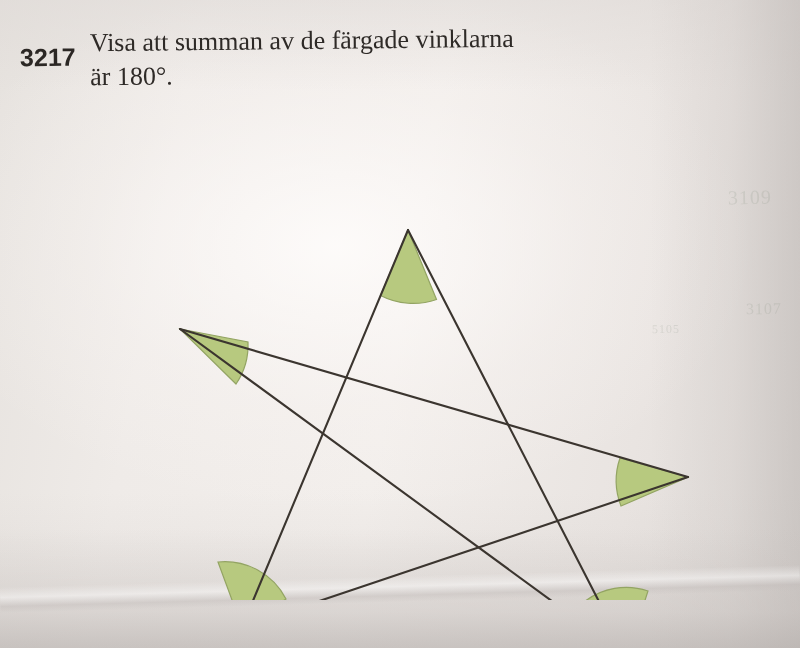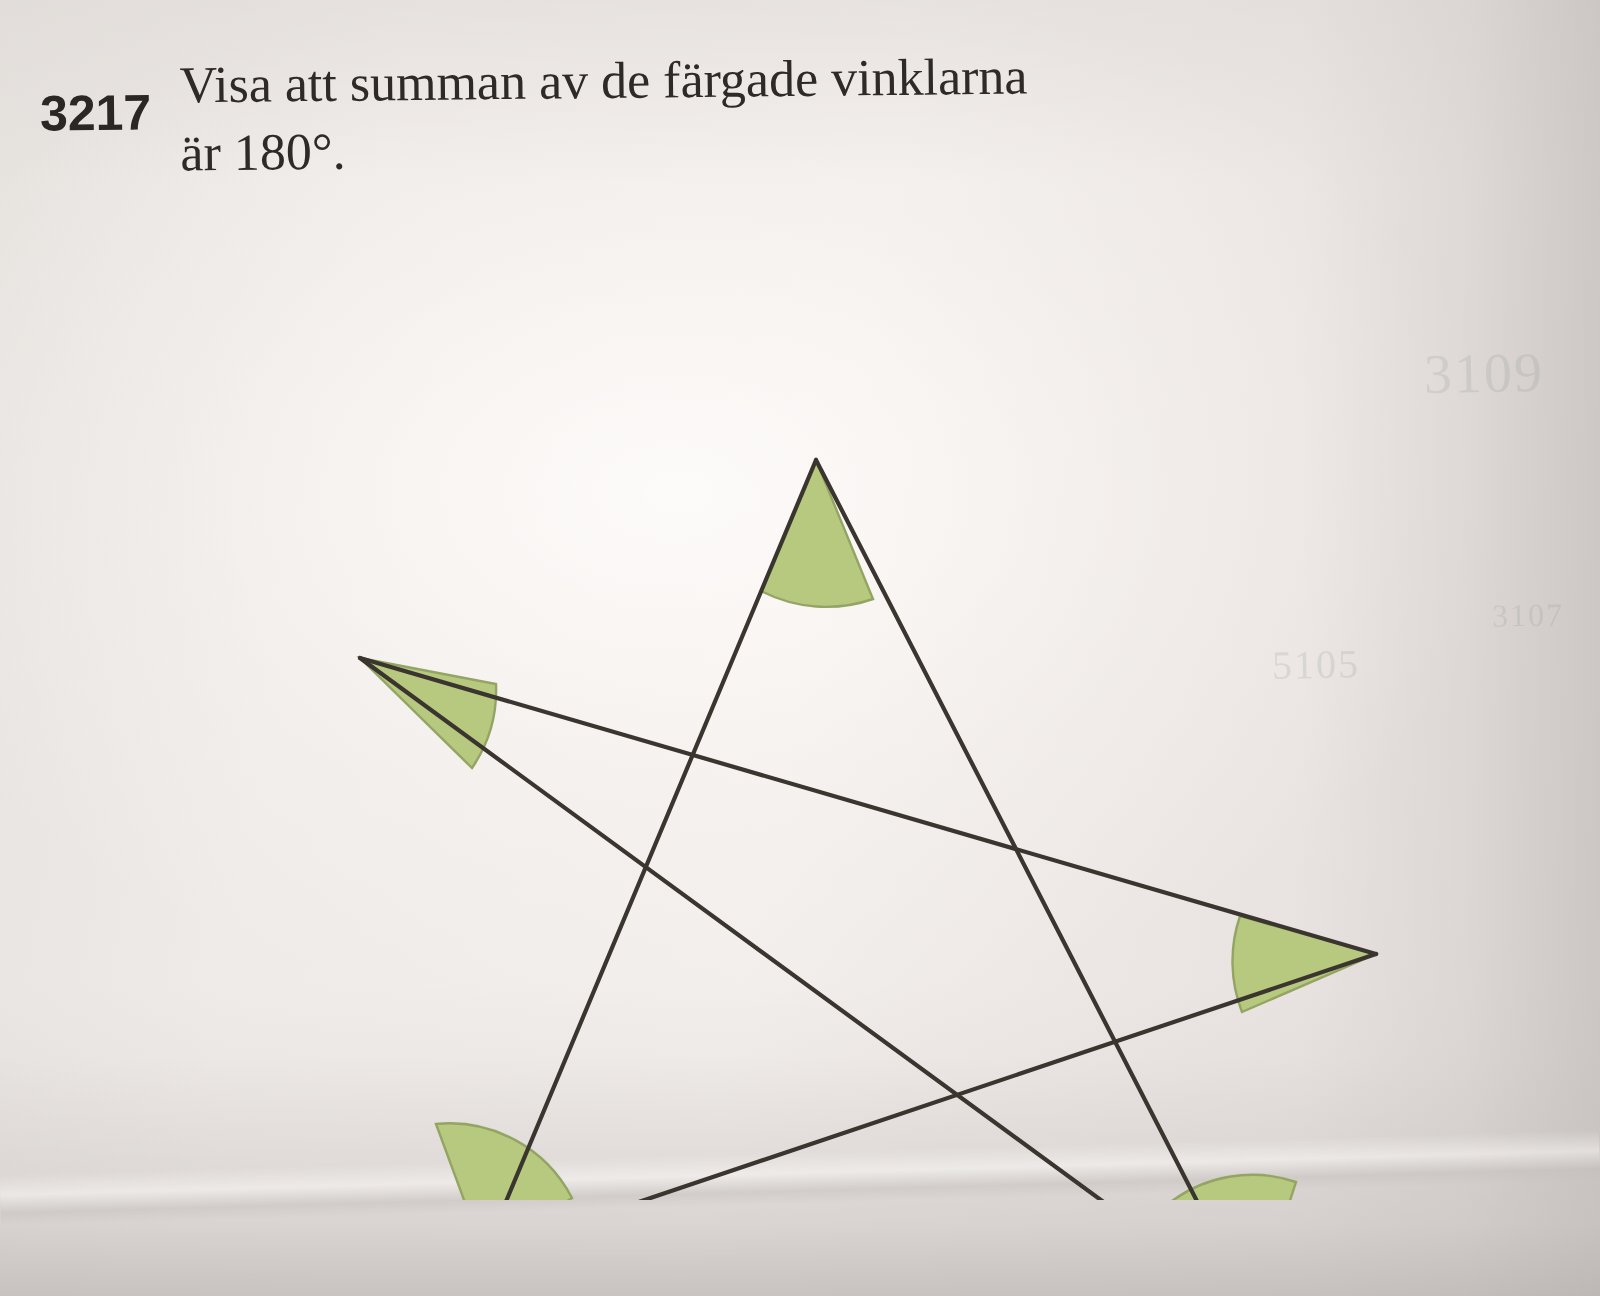--- a/index.html
+++ b/index.html
@@ -60,23 +60,23 @@
   }
   
   .ghost {
     position: absolute;
     color: rgba(140,150,135,0.20);
     font-family: "Liberation Serif", serif;
     letter-spacing: 1px;
     pointer-events: none;
     user-select: none;
   }
-  #ghost-1 { right: 28px; top: 172px; font-size: 28px; transform: rotate(-1deg); margin-left: 20px; }
+  #ghost-1 { right: 28px; top: 186px; font-size: 20px; transform: rotate(-1deg); margin-left: 20px; }
   #ghost-2 { right: 18px; top: 300px; font-size: 16px; transform: rotate(-1deg); }
-  #ghost-3 { right: 120px; top: 322px; font-size: 20px; transform: rotate(-1deg); }
+  #ghost-3 { right: 120px; top: 322px; font-size: 12px; transform: rotate(-1deg); }
 
   
   #exercise {
     position: absolute;
     left: 20px;
     top: 24px;
     width: 740px;
     display: flex;
     align-items: center;
     gap: 14px;

